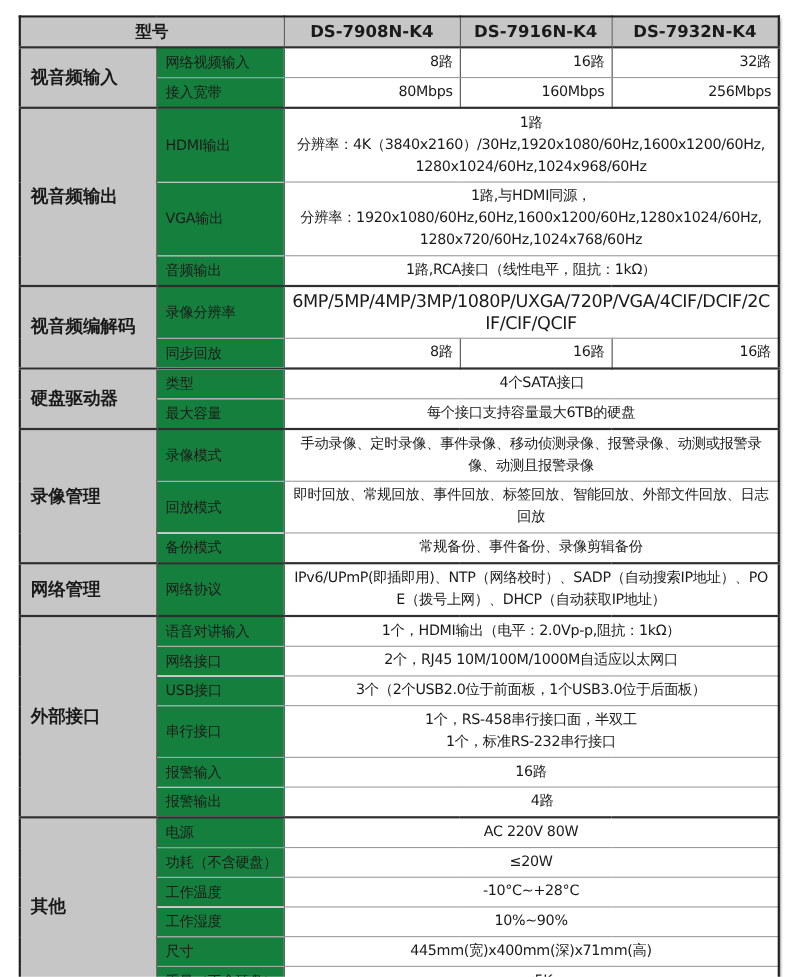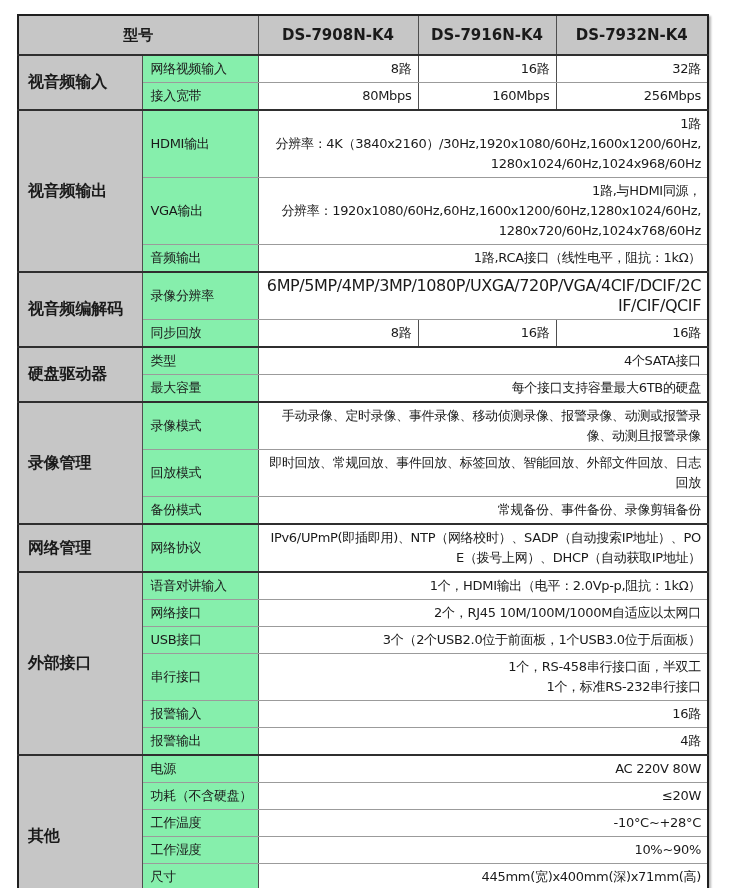--- a/index.html
+++ b/index.html
@@ -20,53 +20,53 @@
   }
   .spec-table th,.spec-table td{
     border-top:1px solid #9b9b9b;
     border-bottom:1px solid #9b9b9b;
     border-left:1px solid #4f4f4f;
     border-right:1px solid #4f4f4f;
     vertical-align:middle;
     overflow:hidden;
   }
   .spec-table tr{height:26px;}
-  tr.header-row{height:40px;}
+  tr.header-row{height:28px;}
   tr.header-row th{
     background:#c6c6c6;
     font-weight:bold;
     font-size:15px;
     text-align:center;
     padding:3px 2px;
     border-bottom:2px solid #2f2f2f;
   }
   td.cat{
     background:#c6c6c6;
     font-weight:bold;
     font-size:16px;
     text-align:left;
     padding:3px 6px 3px 9px;
     letter-spacing:-0.2px;
   }
   td.sub{
-    background:#86efac;
+    background:#15803d;
     font-size:13px;
     padding:3px 3px 3px 8px;
     letter-spacing:-0.3px;
     white-space:nowrap;
   }
   td.val{
     background:#ffffff;
     font-size:13px;
     line-height:20px;
     padding:3px 6px;
     letter-spacing:-0.3px;
     white-space:pre-line;
     word-break:break-all;
-    text-align:right;
+    text-align:center;
   }
   td.val.center{text-align:right;white-space:nowrap;}
   td.val.tight{font-size:16px;letter-spacing:-0.4px;}
   td.val.indent{padding-left:26px;}
   tr.secstart td{border-top:2px solid #2f2f2f;}
 </style>
 </head>
 <body>
 
 <div class="page">

